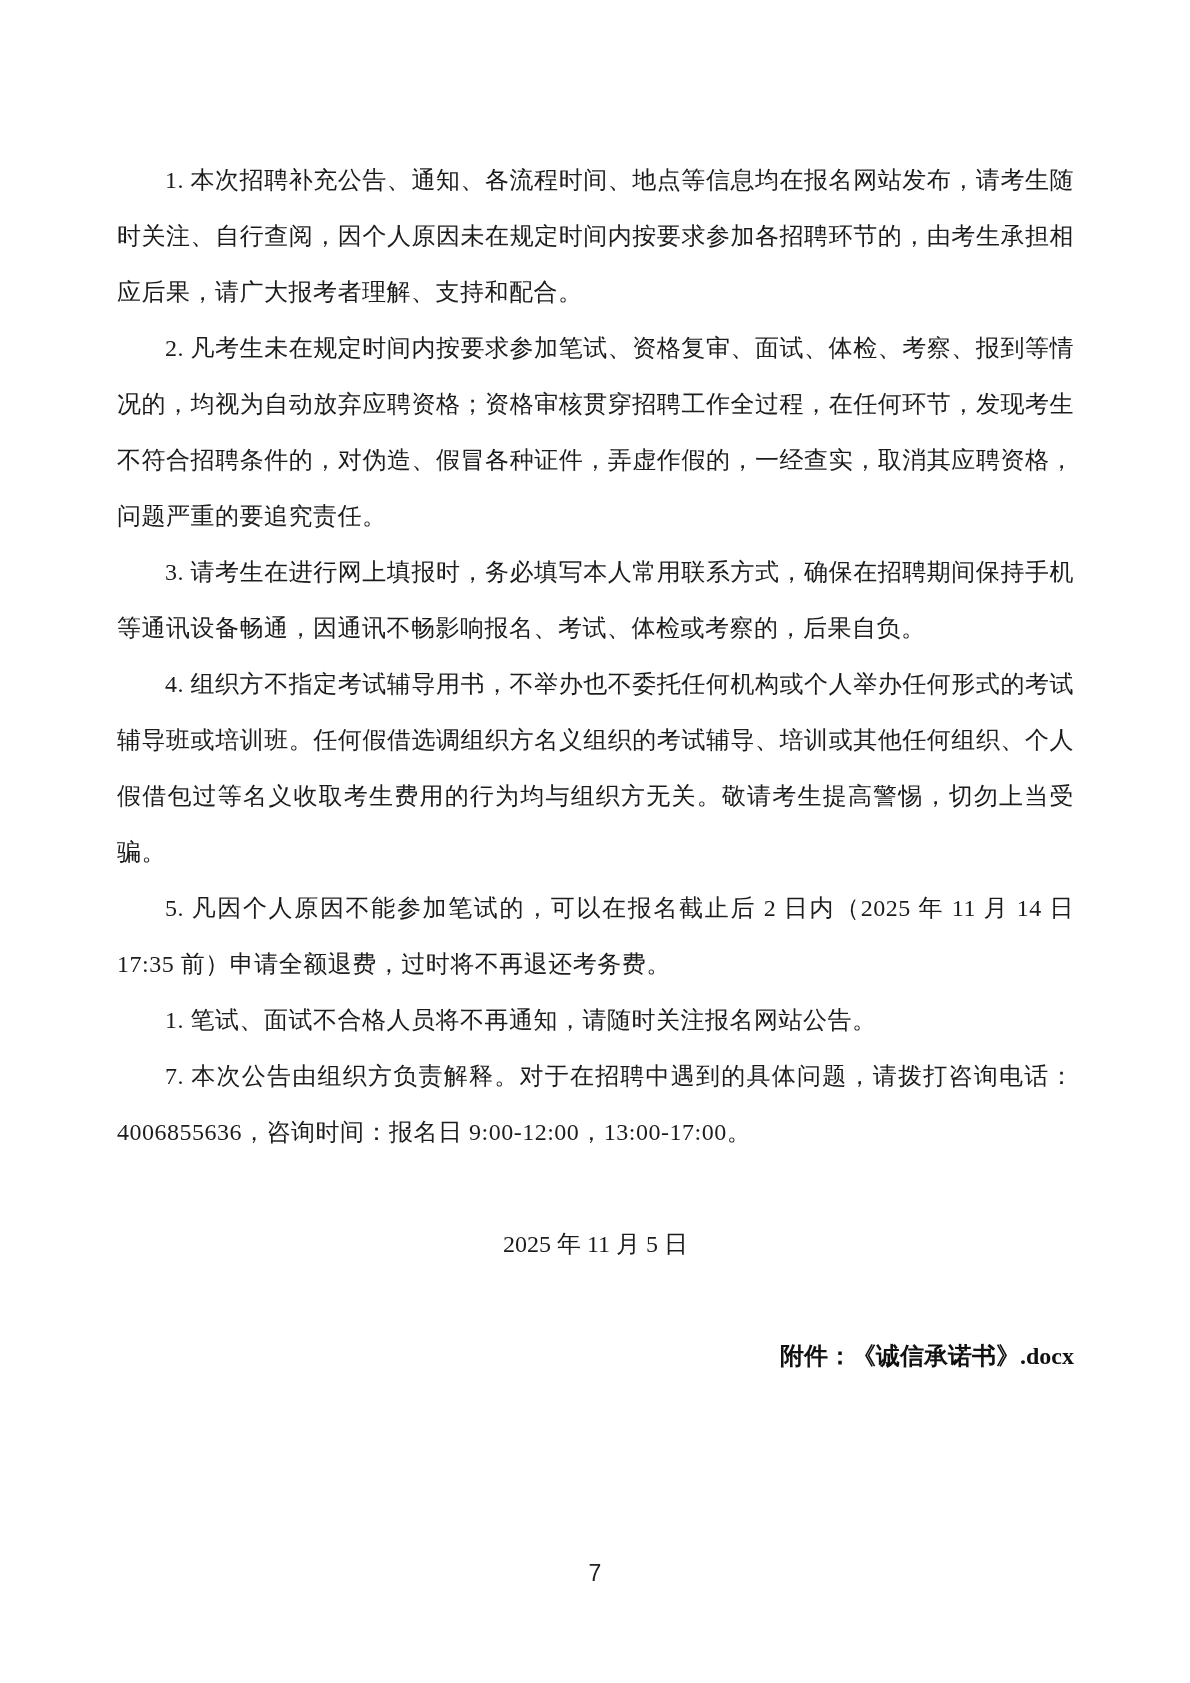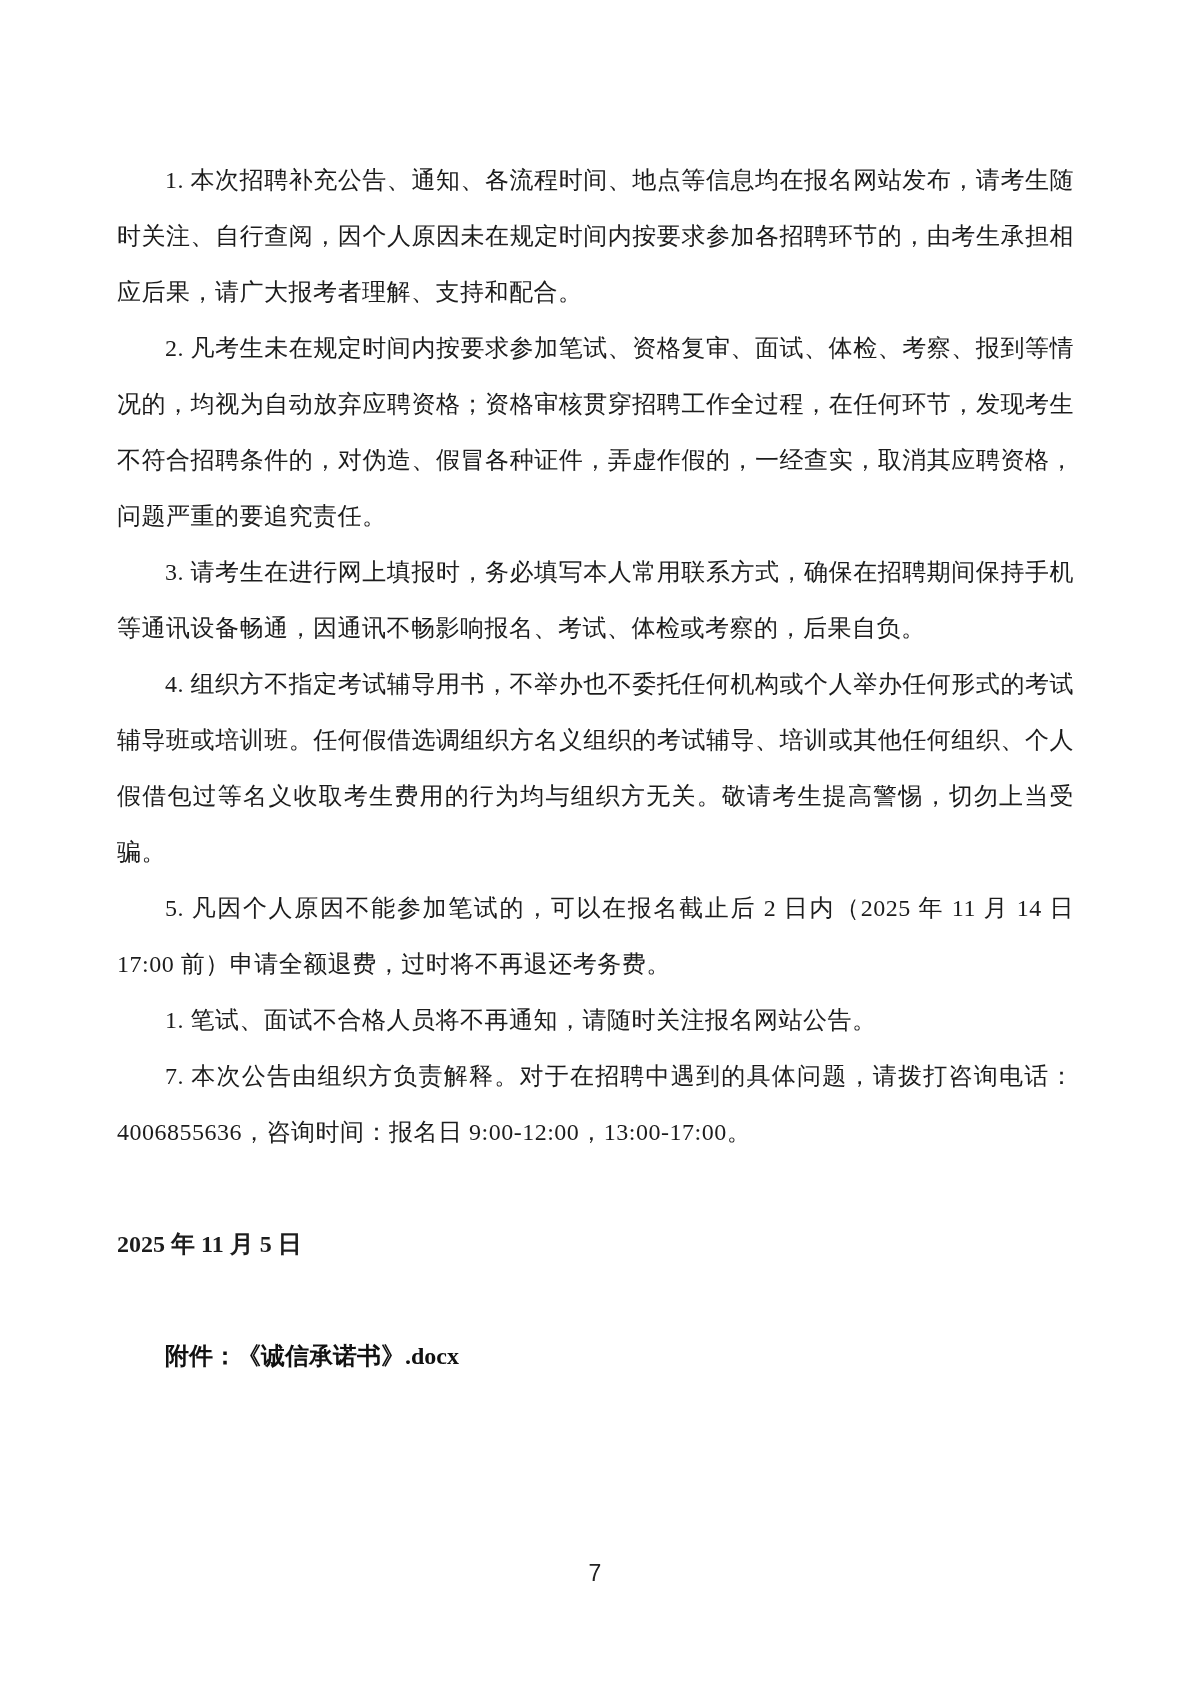--- a/index.html
+++ b/index.html
@@ -26,33 +26,33 @@
     text-indent: 2em;
     letter-spacing: 0.5px;
   }
   .date-line {
     margin: 0;
     margin-top: 56px;
     font-family: "Liberation Serif", "DejaVu Serif", serif;
     font-size: 24px;
     line-height: 56px;
     color: #1c1c1c;
-    text-align: left;
+    text-align: center;
     text-indent: 0;
-    font-weight: bold;
   }
   .attachment-line {
     margin: 0;
     margin-top: 56px;
     font-family: "Liberation Serif", "DejaVu Serif", serif;
     font-size: 24px;
     line-height: 56px;
     color: #111111;
     font-weight: bold;
     text-indent: 2em;
+    text-align: right;
   }
   .page-number {
     position: absolute;
     left: 0;
     right: 0;
     top: 1558px;
     text-align: center;
     font-family: "Liberation Sans", "DejaVu Sans", sans-serif;
     font-size: 23px;
     line-height: 30px;
@@ -60,19 +60,19 @@
   }
 </style>
 </head>
 <body>
 
 <div class="page">
   <p class="par">1. 本次招聘补充公告、通知、各流程时间、地点等信息均在报名网站发布，请考生随时关注、自行查阅，因个人原因未在规定时间内按要求参加各招聘环节的，由考生承担相应后果，请广大报考者理解、支持和配合。</p>
   <p class="par">2. 凡考生未在规定时间内按要求参加笔试、资格复审、面试、体检、考察、报到等情况的，均视为自动放弃应聘资格；资格审核贯穿招聘工作全过程，在任何环节，发现考生不符合招聘条件的，对伪造、假冒各种证件，弄虚作假的，一经查实，取消其应聘资格，问题严重的要追究责任。</p>
   <p class="par">3. 请考生在进行网上填报时，务必填写本人常用联系方式，确保在招聘期间保持手机等通讯设备畅通，因通讯不畅影响报名、考试、体检或考察的，后果自负。</p>
   <p class="par">4. 组织方不指定考试辅导用书，不举办也不委托任何机构或个人举办任何形式的考试辅导班或培训班。任何假借选调组织方名义组织的考试辅导、培训或其他任何组织、个人假借包过等名义收取考生费用的行为均与组织方无关。敬请考生提高警惕，切勿上当受骗。</p>
-  <p class="par">5. 凡因个人原因不能参加笔试的，可以在报名截止后 2 日内（2025 年 11 月 14 日 17:00 前）申请全额退费，过时将不再退还考务费。</p>
+  <p class="par">5. 凡因个人原因不能参加笔试的，可以在报名截止后 2 日内（2025 年 11 月 14 日 17:35 前）申请全额退费，过时将不再退还考务费。</p>
   <p class="par">1. 笔试、面试不合格人员将不再通知，请随时关注报名网站公告。</p>
   <p class="par">7. 本次公告由组织方负责解释。对于在招聘中遇到的具体问题，请拨打咨询电话：4006855636，咨询时间：报名日 9:00-12:00，13:00-17:00。</p>
   <p class="date-line">2025 年 11 月 5 日</p>
   <p class="attachment-line">附件：《诚信承诺书》.docx</p>
   <div class="page-number">7</div>
 </div>
 
 </body></html>

